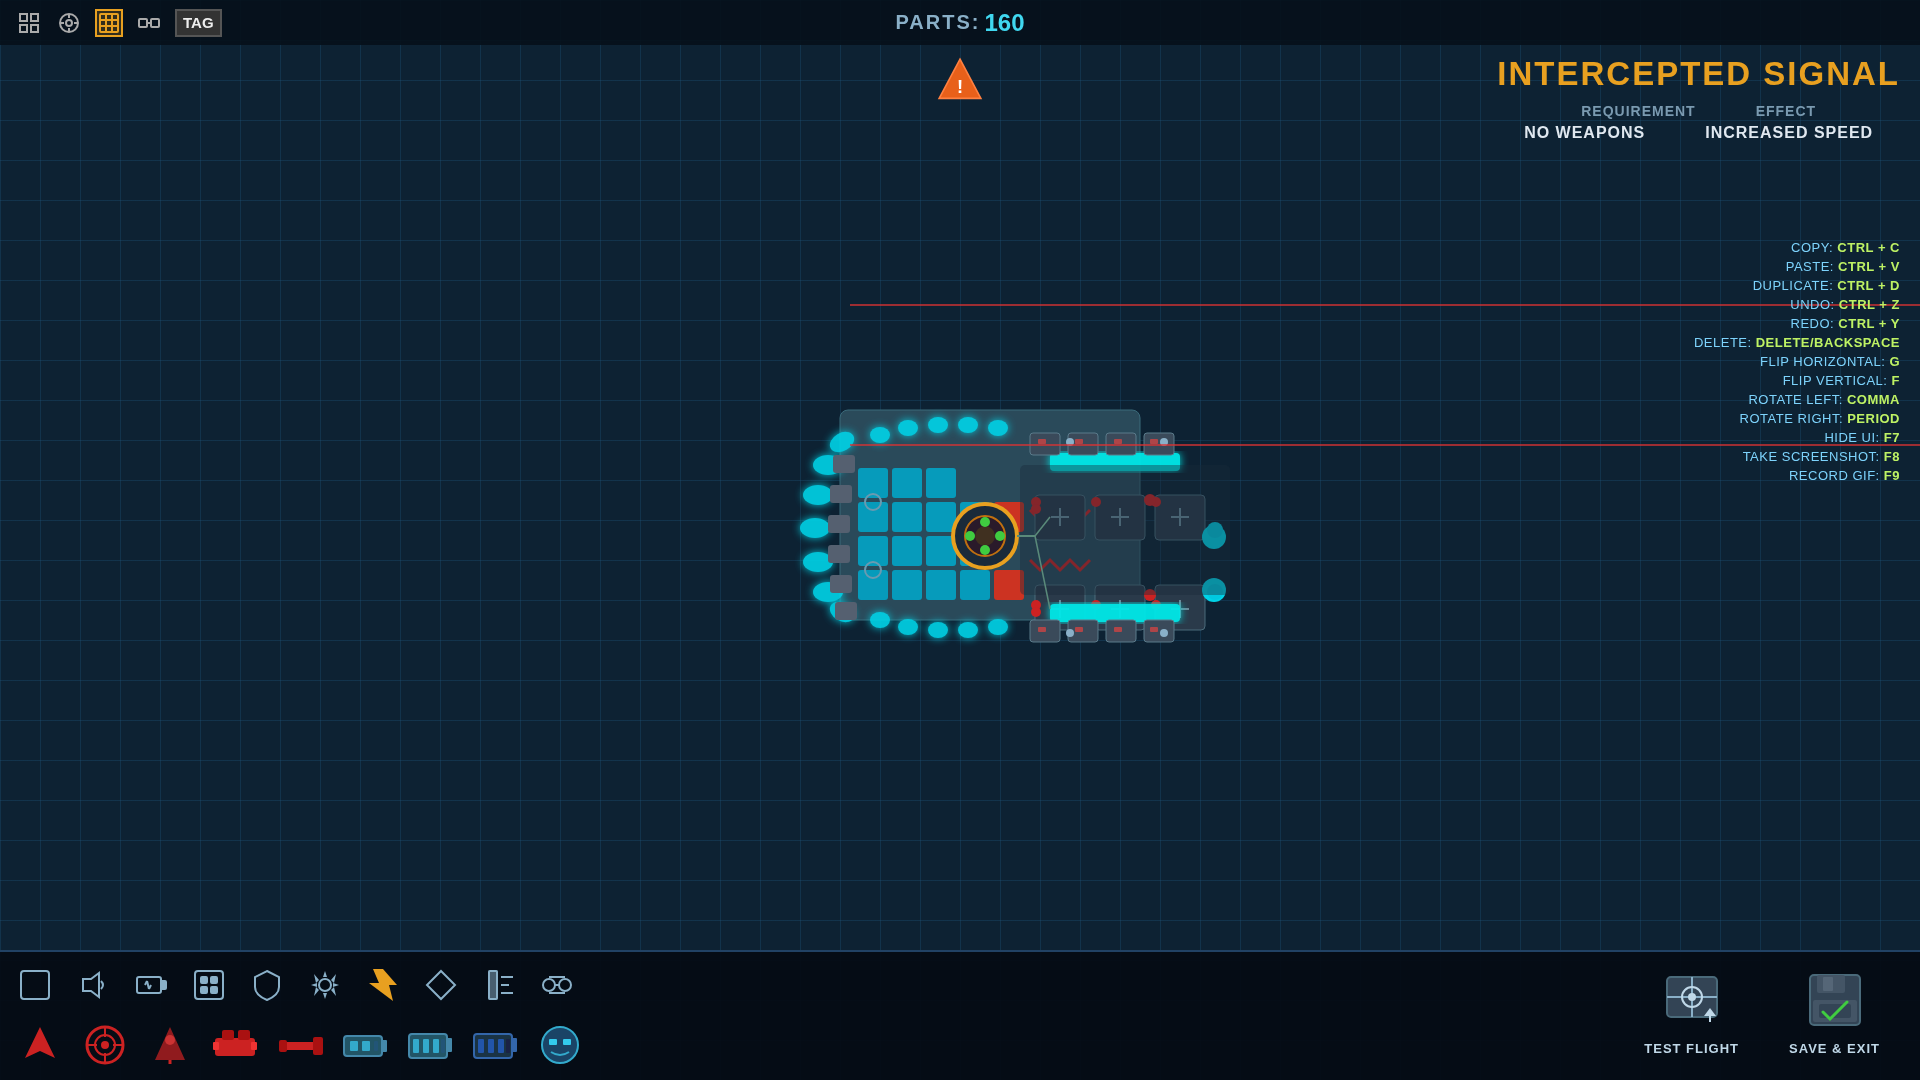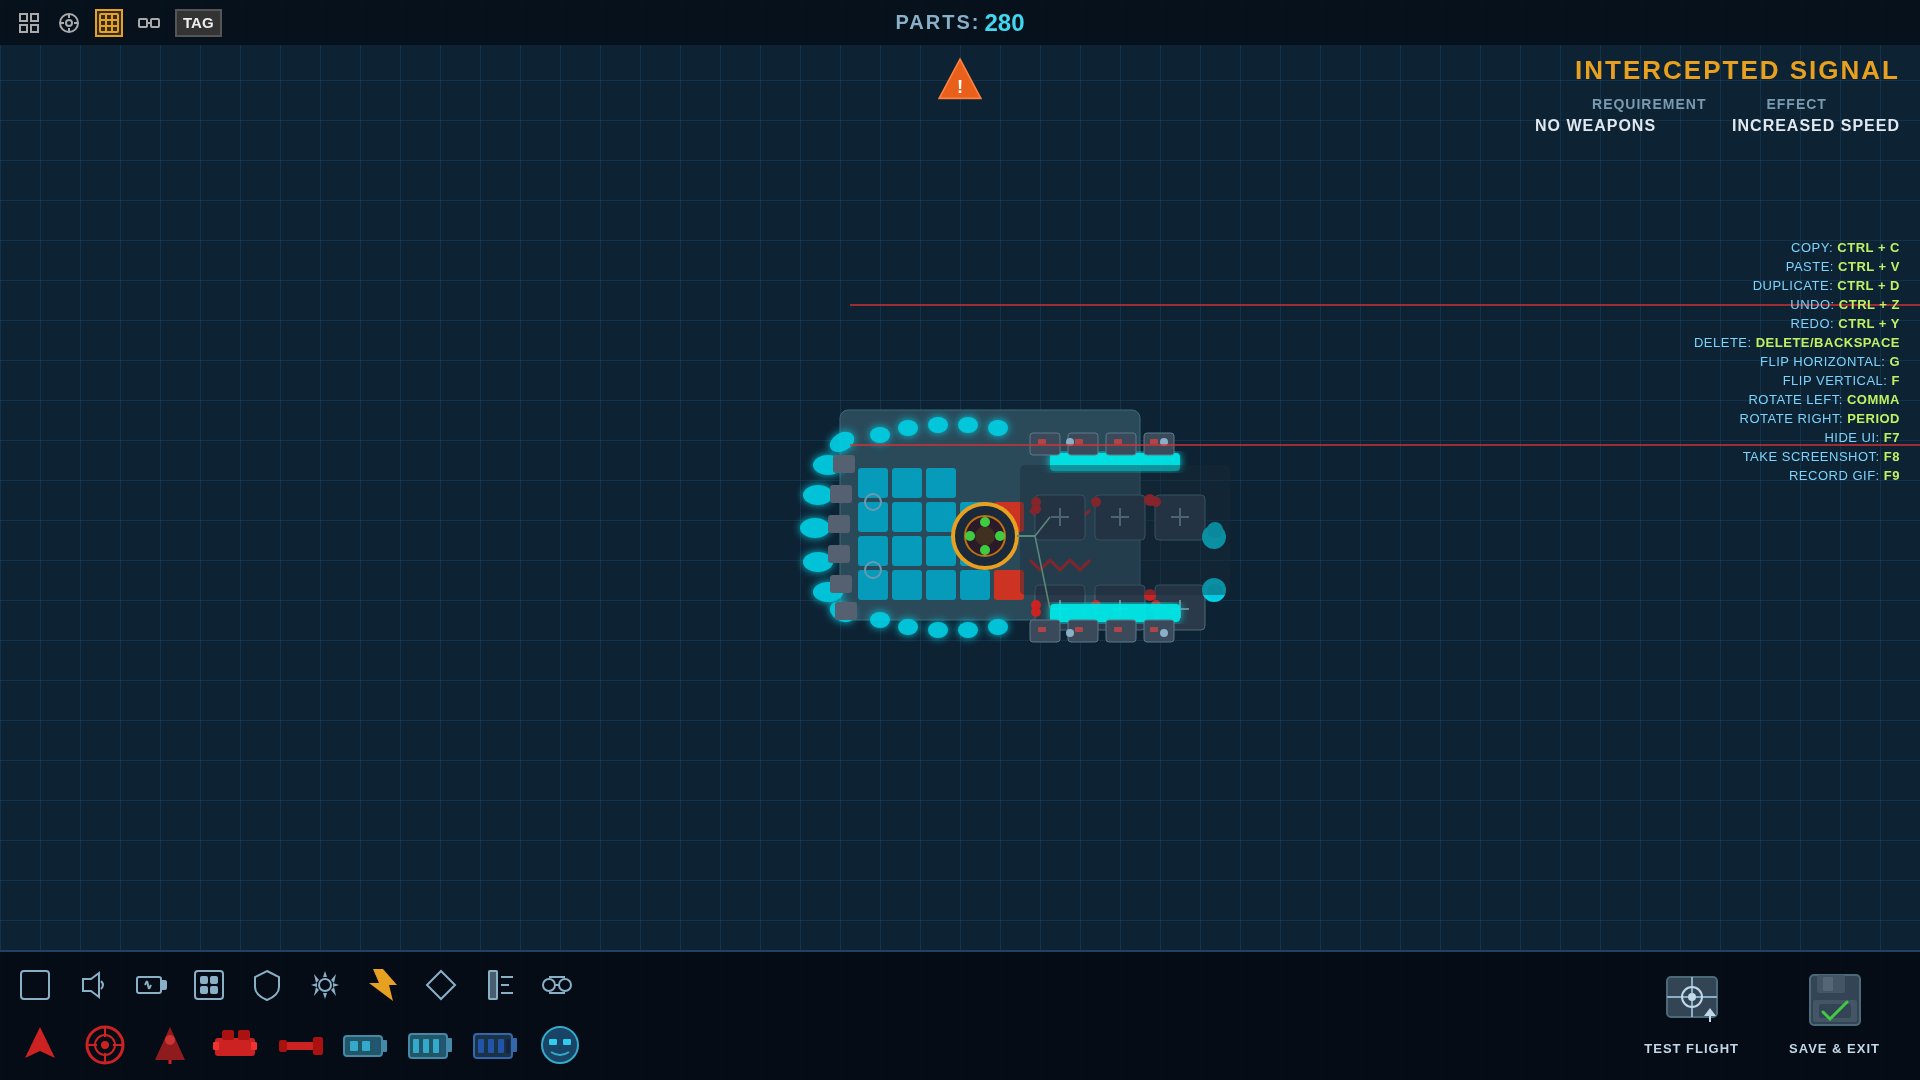--- a/index.html
+++ b/index.html
@@ -99,21 +99,21 @@
     .right-panel {
       position: absolute;
       top: 55px;
       right: 20px;
       text-align: right;
       z-index: 10;
     }
 
     .signal-title {
       color: #e8a020;
-      font-size: 26px;
+      font-size: 33px;
       font-weight: bold;
       letter-spacing: 2px;
       text-transform: uppercase;
       margin-bottom: 10px;
     }
 
     .signal-row {
       display: flex;
       justify-content: center;
       gap: 60px;
@@ -127,21 +127,20 @@
       letter-spacing: 1px;
       text-transform: uppercase;
     }
 
     .signal-col-value {
       color: #e0e8f0;
       font-size: 16px;
       font-weight: bold;
       letter-spacing: 1px;
       text-transform: uppercase;
-      margin-left: 16px;
     }
 
     
     .shortcuts-panel {
       position: absolute;
       top: 240px;
       right: 20px;
       text-align: right;
       z-index: 10;
     }
@@ -341,21 +340,21 @@
         <line x1="10" y1="12" x2="14" y2="12"></line>
       </svg>
     </div>
     <div class="top-bar-icon" style="background:#333;border:2px solid #555;color:#eee;font-size:15px;font-weight:bold;padding:2px 6px;width:auto;">
       TAG
     </div>
   </div>
 
   <div class="parts-display">
     <span class="parts-label">PARTS:</span>
-    <span class="parts-value">280</span>
+    <span class="parts-value">160</span>
   </div>
 </div>
 
 <div class="warning-icon">
   <svg class="warning-triangle" viewBox="0 0 60 60">
     <polygon points="30,5 55,52 5,52" fill="#e8601a" stroke="#ff8040" stroke-width="2"></polygon>
     <text x="30" y="45" text-anchor="middle" fill="#fff" font-size="22" font-weight="bold">!</text>
   </svg>
 </div>
 

